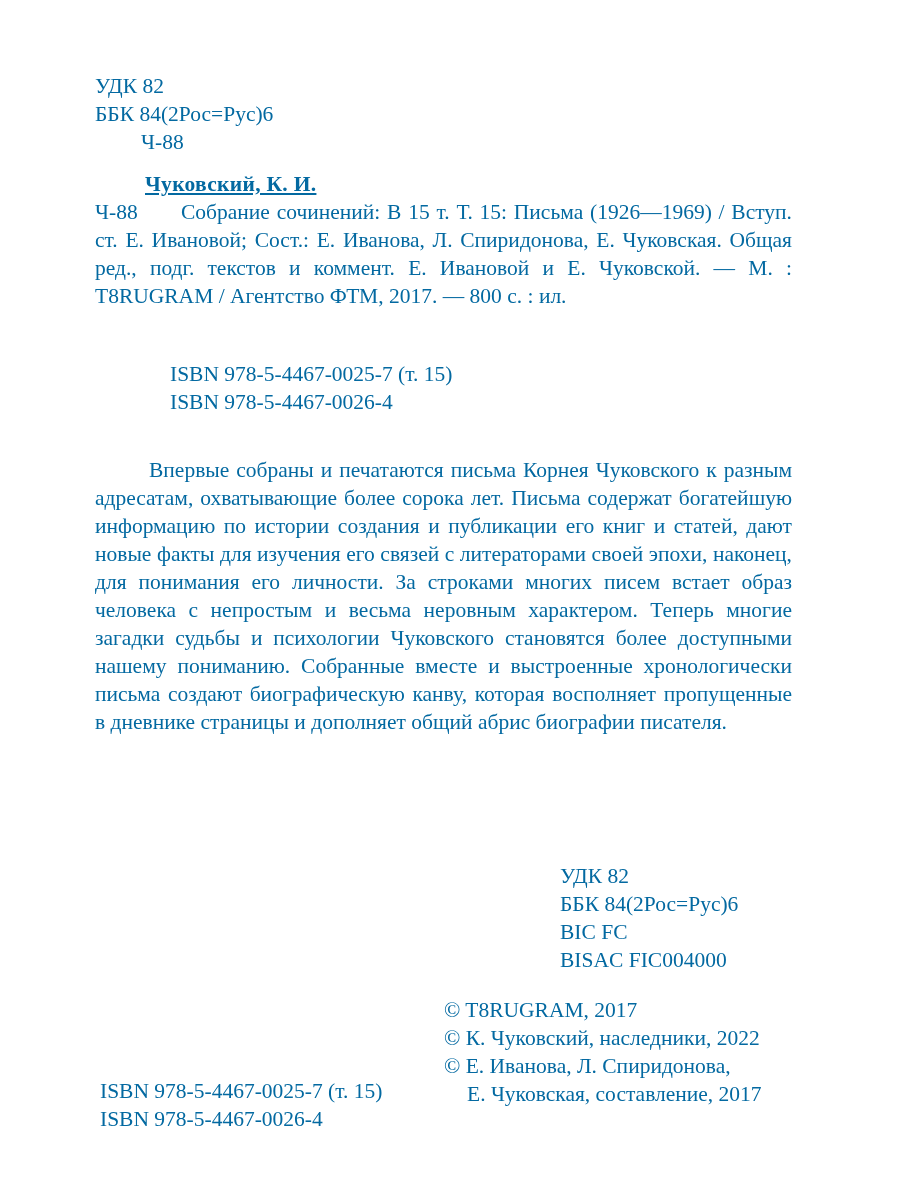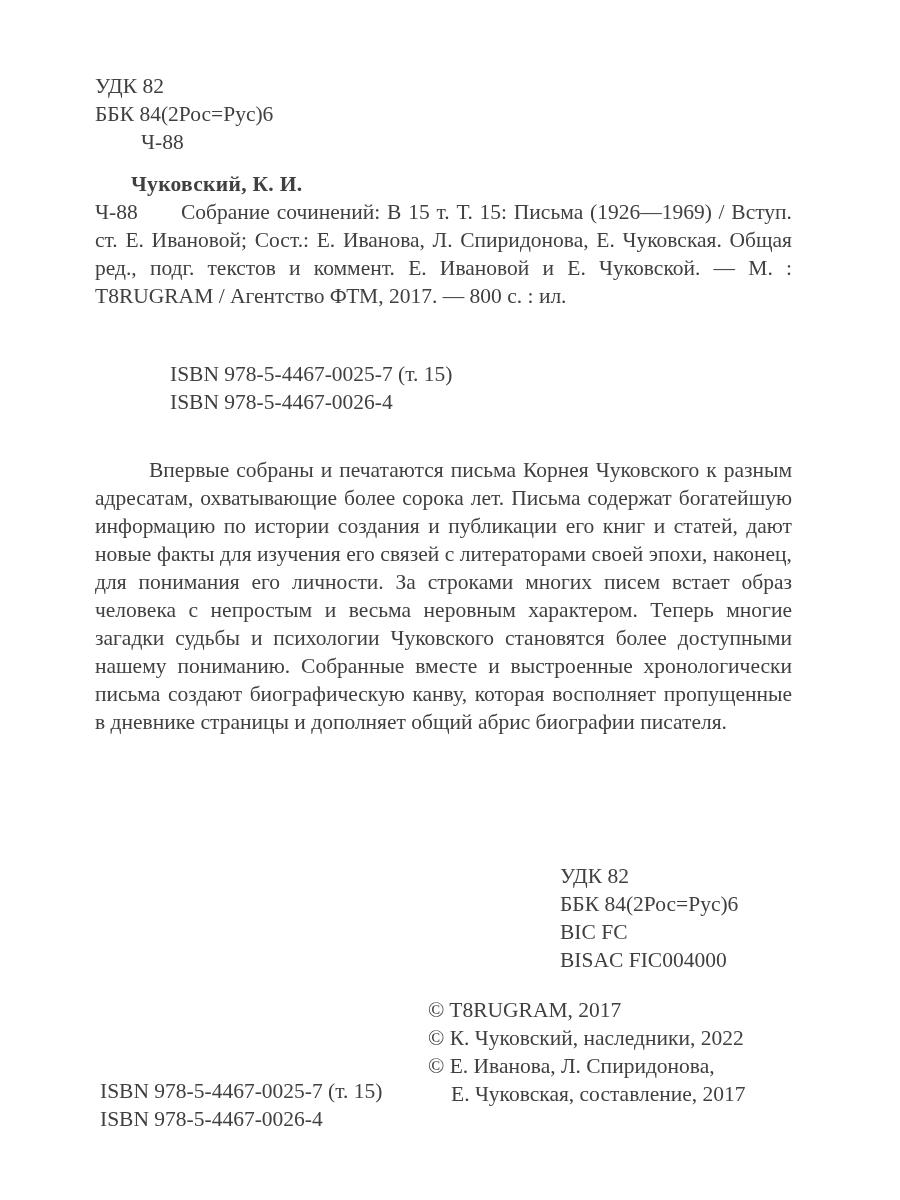--- a/index.html
+++ b/index.html
@@ -7,37 +7,38 @@
     padding: 0;
     background: #e9e9e9;
   }
   .page {
     position: relative;
     width: 900px;
     height: 1200px;
     margin: 0 auto;
     background: #ffffff;
     font-family: "Liberation Serif", "DejaVu Serif", serif;
-    color: #404040;
+    color: #0369a1;
     font-size: 21.5px;
     line-height: 28px;
     overflow: hidden;
   }
   .abs { position: absolute; }
 
   
   .top-block { left: 95px; top: 72px; }
   .top-block .code { padding-left: 46px; }
 
   
   .author-heading {
-    left: 131px;
+    left: 145px;
     top: 170px;
     font-weight: bold;
     letter-spacing: 0.3px;
+    text-decoration: underline;
   }
 
   
   .catalog-entry {
     left: 95px;
     top: 198px;
     width: 697px;
     text-align: justify;
   }
   .catalog-entry .entry-code {
@@ -60,21 +61,21 @@
     width: 697px;
     text-align: justify;
     text-indent: 54px;
     margin-top: 16px;
   }
 
   
   .classification-block { left: 560px; top: 862px; }
 
   
-  .copyright-block { left: 428px; top: 996px; }
+  .copyright-block { left: 444px; top: 996px; }
   .copyright-block .indent { padding-left: 23px; }
 
   
   .footer-isbn { left: 100px; top: 1077px; }
 
   .line { white-space: nowrap; }
 </style>
 </head>
 <body>
 

